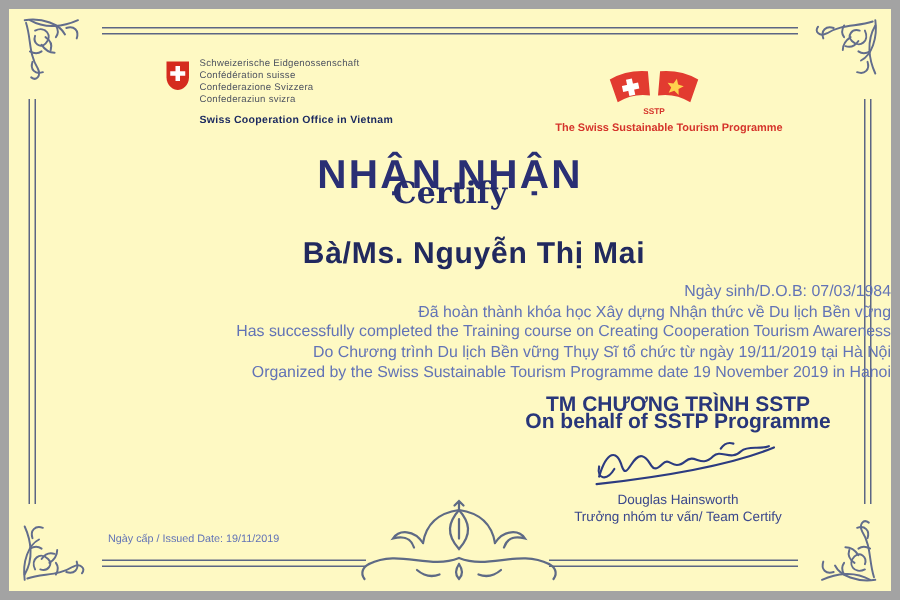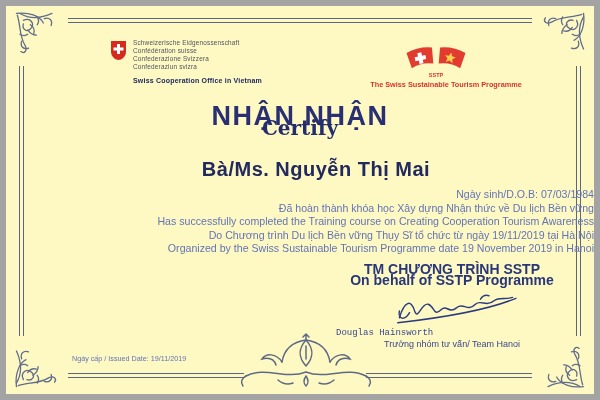--- a/index.html
+++ b/index.html
@@ -37,21 +37,21 @@
     font-family:"DejaVu Serif",serif;font-size:20px;font-weight:bold;color:#252c6c;}
   .recipient{position:absolute;left:0;top:152px;width:100%;text-align:center;
     font-size:20px;font-weight:bold;color:#21295e;letter-spacing:.5px;padding-left:16px;}
   
   .body-text{position:absolute;left:0;top:182px;width:100%;text-align:right;
     font-size:10.6px;line-height:13.6px;color:#6273b6;}
   
   .sig{position:absolute;left:330px;top:258px;width:232px;text-align:center;color:#28367a;}
   .sig .behalf{font-size:14px;font-weight:bold;line-height:11px;}
   .sig-svg{position:absolute;left:385px;top:283px;color:#2c3b80;}
-  .sig-name{position:absolute;left:330px;top:322px;width:232px;font-size:9px;color:#3a478c;font-family:Liberation Mono, monospace;}
+  .sig-name{position:absolute;left:330px;top:322px;width:232px;text-align:center;font-size:9px;color:#3a478c;}
   .sig-role{position:absolute;left:330px;top:333px;width:232px;text-align:center;font-size:9px;color:#3a478c;}
   
   .issued{position:absolute;left:66px;top:348px;font-size:7.2px;color:#6273b6;}
 </style>
 </head>
 <body>
 
 <div class="page">
 
   <svg width="0" height="0" style="position:absolute">
@@ -157,17 +157,17 @@
   </div>
   <svg class="sig-svg" width="130" height="38" viewBox="0 0 150 45">
     <g fill="none" stroke="currentColor" stroke-width="1.7" stroke-linecap="round">
       <path d="M8,34 C14,14 22,12 26,26 C30,38 34,16 42,18 C50,20 48,34 58,24 C64,18 66,30 76,22 C84,15 88,28 98,18 C104,12 112,22 120,14 C126,9 134,13 142,10"></path>
       <path d="M20,28 c-6,10 -14,8 -12,-2"></path>
       <path d="M6,40 C50,35 110,26 146,11"></path>
       <path d="M104,12 q4,-6 10,-4"></path>
     </g>
   </svg>
   <div class="sig-name">Douglas Hainsworth</div>
-  <div class="sig-role">Trưởng nhóm tư vấn/ Team Hanoi</div>
+  <div class="sig-role">Trưởng nhóm tư vấn/ Team Certify</div>
 
   <div class="issued">Ngày cấp / Issued Date: 19/11/2019</div>
 
 </div>
 
 </body></html>

